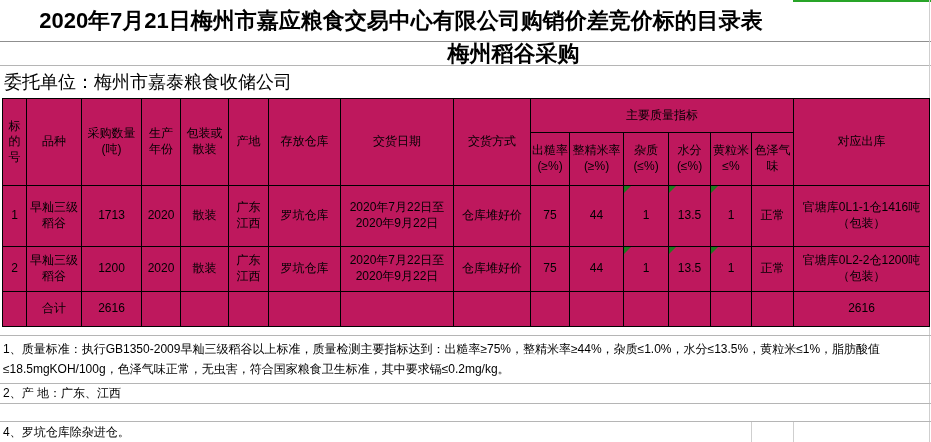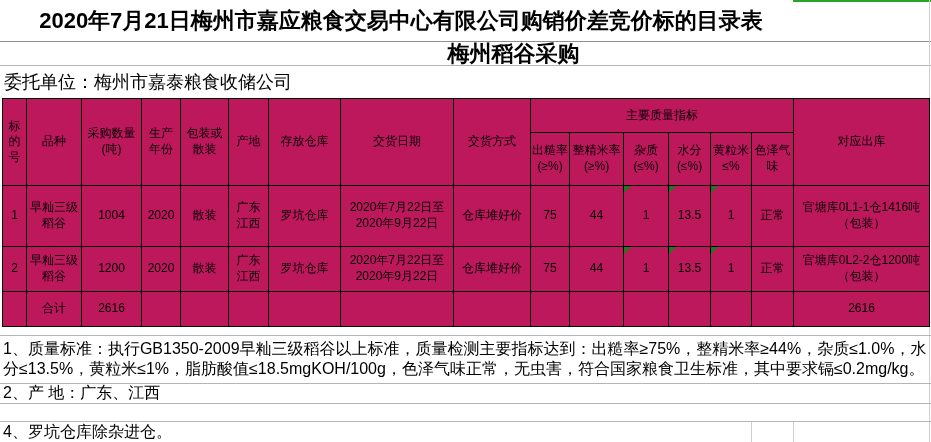--- a/index.html
+++ b/index.html
@@ -17,21 +17,21 @@
 
   table.grid{position:absolute;left:2px;top:98px;width:927px;border-collapse:collapse;table-layout:fixed;background:#be185d;}
   table.grid td{border:1px solid #000;font-size:12px;color:#000;text-align:center;vertical-align:middle;
          padding:0 1px;overflow:hidden;line-height:1.3;}
   td.pre{white-space:pre-line;}
   td.l{text-align:left;padding-left:2px;}
   td.rel{position:relative;}
   .hr1{height:34px;} .hr2{height:53px;} .r1{height:61px;} .r2{height:45px;} .rt{height:35px;}
   .tri{position:absolute;top:0;left:0;width:0;height:0;
        border-top:7px solid #1f7a1f;border-right:7px solid transparent;}
-  .note{left:0;padding-left:3px;width:925px;color:#000;font-size:16px;}
+  .note{left:0;padding-left:3px;width:925px;color:#000;font-size:12px;}
   .note1{top:336px;height:46px;display:flex;align-items:center;line-height:20px;}
   .note2{top:384px;height:19px;display:flex;align-items:center;}
   .note3{top:404px;height:17px;line-height:15.5px;overflow:hidden;}
   .note4{top:423px;height:18px;display:flex;align-items:center;}
 </style>
 </head>
 <body>
 
 <div class="sheet">
 
@@ -91,21 +91,21 @@
       <td class="pre">水分
 (≤%)</td>
       <td class="pre">黄粒米
 ≤%</td>
       <td class="pre">色泽气
 味</td>
     </tr>
     <tr class="r1">
       <td>1</td>
       <td>早籼三级稻谷</td>
-      <td>1004</td>
+      <td>1713</td>
       <td>2020</td>
       <td>散装</td>
       <td class="pre">广东
 江西</td>
       <td>罗坑仓库</td>
       <td class="pre">2020年7月22日至
 2020年9月22日</td>
       <td>仓库堆好价</td>
       <td>75</td>
       <td>44</td>

